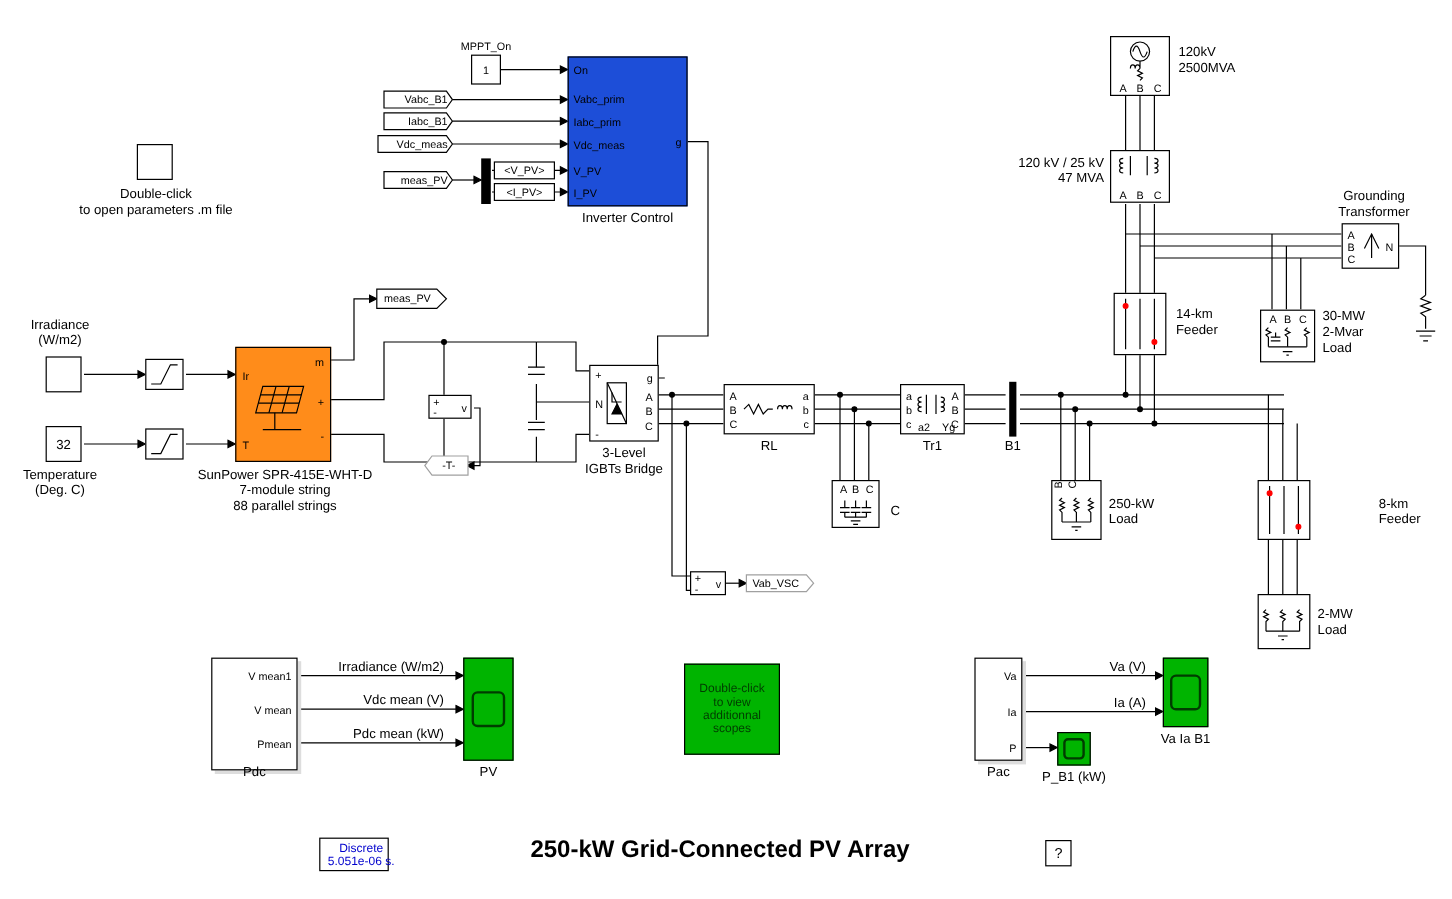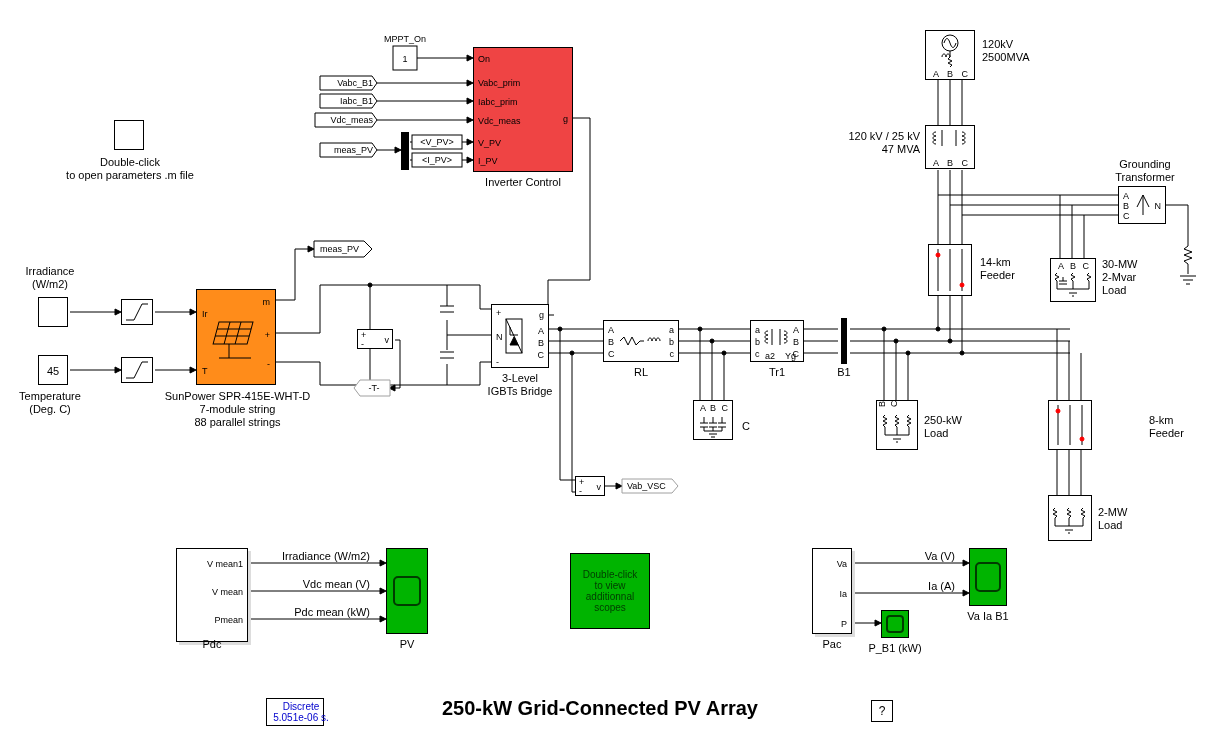--- a/index.html
+++ b/index.html
@@ -168,21 +168,21 @@
 </svg>
 
 <div class="block" style="left:114px; top:120px; width:30px; height:30px;"></div>
 <div class="lbl" style="left:60px; top:156px; width:140px;">Double-click
 to open parameters .m file</div>
 
 <div class="lbl" style="left:10px; top:265px; width:80px;">Irradiance
 (W/m2)</div>
 <div class="block" style="left:38px; top:297px; width:30px; height:30px;"></div>
 
-<div class="block" style="left:38px; top:355px; width:30px; height:30px; font-size:11px; text-align:center; line-height:30px;">45</div>
+<div class="block" style="left:38px; top:355px; width:30px; height:30px; font-size:11px; text-align:center; line-height:30px;">32</div>
 <div class="lbl" style="left:10px; top:390px; width:80px;">Temperature
 (Deg. C)</div>
 
 <div class="block" style="left:121px; top:299px; width:32px; height:26px;">
   <svg width="30" height="24">
         <polyline points="4,20 12,20 20,4 26,4" stroke="#000" fill="none"></polyline>
       </svg>
 </div>
 <div class="block" style="left:121px; top:357px; width:32px; height:26px;">
   <svg width="30" height="24">
@@ -265,21 +265,21 @@
 </svg>
 
 <div class="block" style="left:357px; top:329px; width:36px; height:20px;">
   <svg width="34" height="18">
         <text x="3" y="8" class="port-txt">+</text>
         <text x="3" y="17" class="port-txt">-</text>
         <text x="31" y="13" class="port-txt-r">v</text>
       </svg>
 </div>
 
-<div class="block" style="left:473px; top:47px; width:100px; height:125px; background:#ef4444;">
+<div class="block" style="left:473px; top:47px; width:100px; height:125px; background:#1d4ed8;">
   <svg width="98" height="123">
     <text x="4" y="14" class="port-txt">On</text>
     <text x="4" y="38" class="port-txt">Vabc_prim</text>
     <text x="4" y="57" class="port-txt">Iabc_prim</text>
     <text x="4" y="76" class="port-txt">Vdc_meas</text>
     <text x="4" y="98" class="port-txt">V_PV</text>
     <text x="4" y="116" class="port-txt">I_PV</text>
     <text x="94" y="74" class="port-txt-r">g</text>
   </svg>
 </div>

